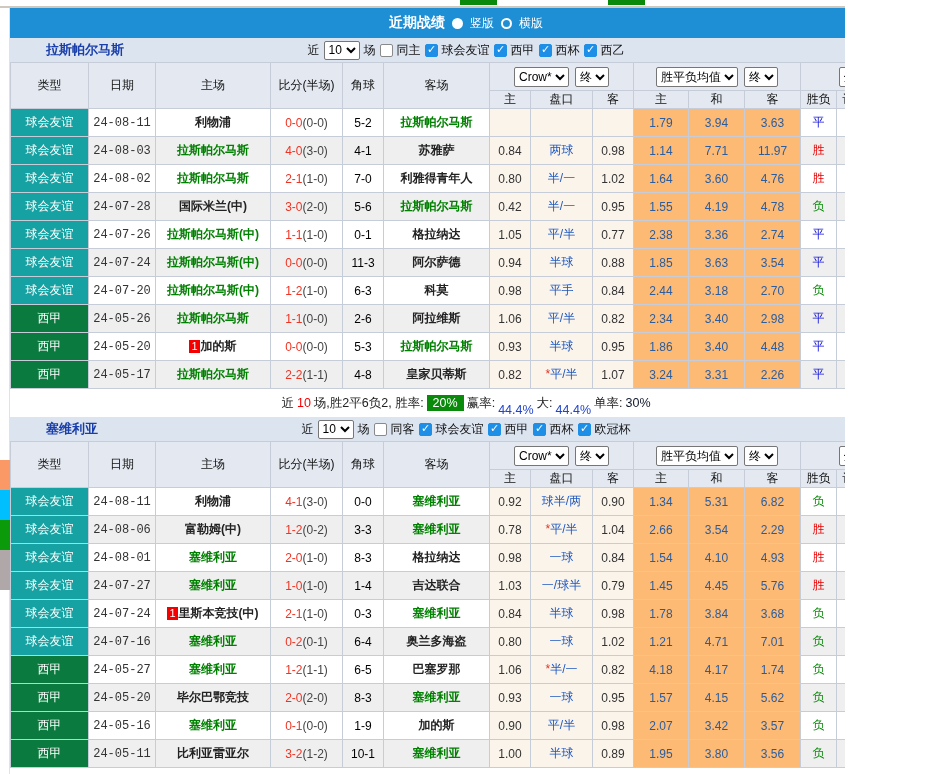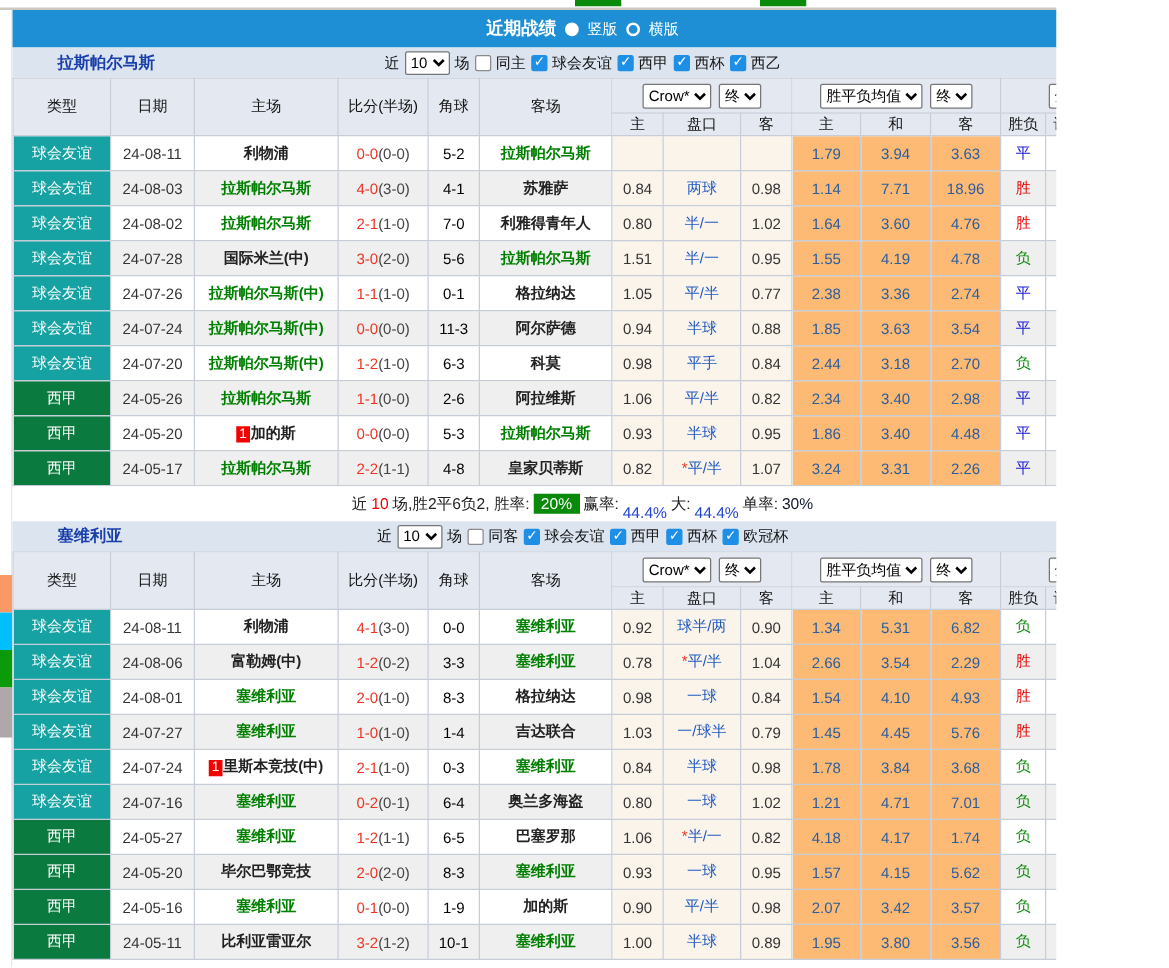--- a/index.html
+++ b/index.html
@@ -40,21 +40,21 @@
   .dd-wrap { display:flex; align-items:center; justify-content:center; gap:6px; }
   .dd-wrap select { height:20px; font-size:12px; background:#fff; border:1px solid #767676; border-radius:2px; }
   tbody tr { height:28px; background:#fff; }
   tbody tr:nth-child(even) { background:#efefef; }
   td.crow { background:#fbf4eb; color:#333; }
   td.hcap { background:#fbf4eb; color:#1f58c0; }
   td.odds { background:#fdba74; color:#2a5d9f; }
   td.type-cell { color:#fff; }
   td.type-teal { background:#16a2a2; }
   td.type-green { background:#0b7a3e; }
-  td.date-cell { color:#333; }
+  td.date-cell { color:#333;font-family:Liberation Mono, monospace; }
   .team { color:#222;font-weight:bold; }
   .team.green-team { color:#008000; }
   .rank { display:inline-block; background:#f40000; color:#fff; font-size:11px; padding:0 2px; margin-right:1px; line-height:13px; }
   .rank:empty { display:none; }
   .score-main { color:#ee3322; }
   .score-half { color:#444; }
   .t-red { color:#e60000; }
   .t-blue { color:#1414d2; }
   .t-green { color:#0a8a0a; }
   .star { color:#e63322; }
@@ -194,21 +194,21 @@
           <td class="date-cell">24-08-03</td>
           <td><span class="team green-team">拉斯帕尔马斯</span></td>
           <td><span class="score-main">4-0</span><span class="score-half">(3-0)</span></td>
           <td>4-1</td>
           <td><span class="team">苏雅萨</span></td>
           <td class="crow">0.84</td>
           <td class="hcap handicap-cell">两球</td>
           <td class="crow">0.98</td>
           <td class="odds">1.14</td>
           <td class="odds">7.71</td>
-          <td class="odds">18.96</td>
+          <td class="odds">11.97</td>
           <td class="res-cell t-red">胜</td>
           <td class="res-cell t-red">赢</td>
           <td class="res-cell t-red">大</td>
         </tr>
           <tr>
           <td class="type-cell type-teal">球会友谊</td>
           <td class="date-cell">24-08-02</td>
           <td><span class="team green-team">拉斯帕尔马斯</span></td>
           <td><span class="score-main">2-1</span><span class="score-half">(1-0)</span></td>
           <td>7-0</td>
@@ -223,21 +223,21 @@
           <td class="res-cell t-red">赢</td>
           <td class="res-cell t-red">大</td>
         </tr>
           <tr>
           <td class="type-cell type-teal">球会友谊</td>
           <td class="date-cell">24-07-28</td>
           <td><span class="team">国际米兰(中)</span></td>
           <td><span class="score-main">3-0</span><span class="score-half">(2-0)</span></td>
           <td>5-6</td>
           <td><span class="team green-team">拉斯帕尔马斯</span></td>
-          <td class="crow">1.51</td>
+          <td class="crow">0.42</td>
           <td class="hcap handicap-cell">半/一</td>
           <td class="crow">0.95</td>
           <td class="odds">1.55</td>
           <td class="odds">4.19</td>
           <td class="odds">4.78</td>
           <td class="res-cell t-green">负</td>
           <td class="res-cell t-green">输</td>
           <td class="res-cell t-blue">走</td>
         </tr>
           <tr>

